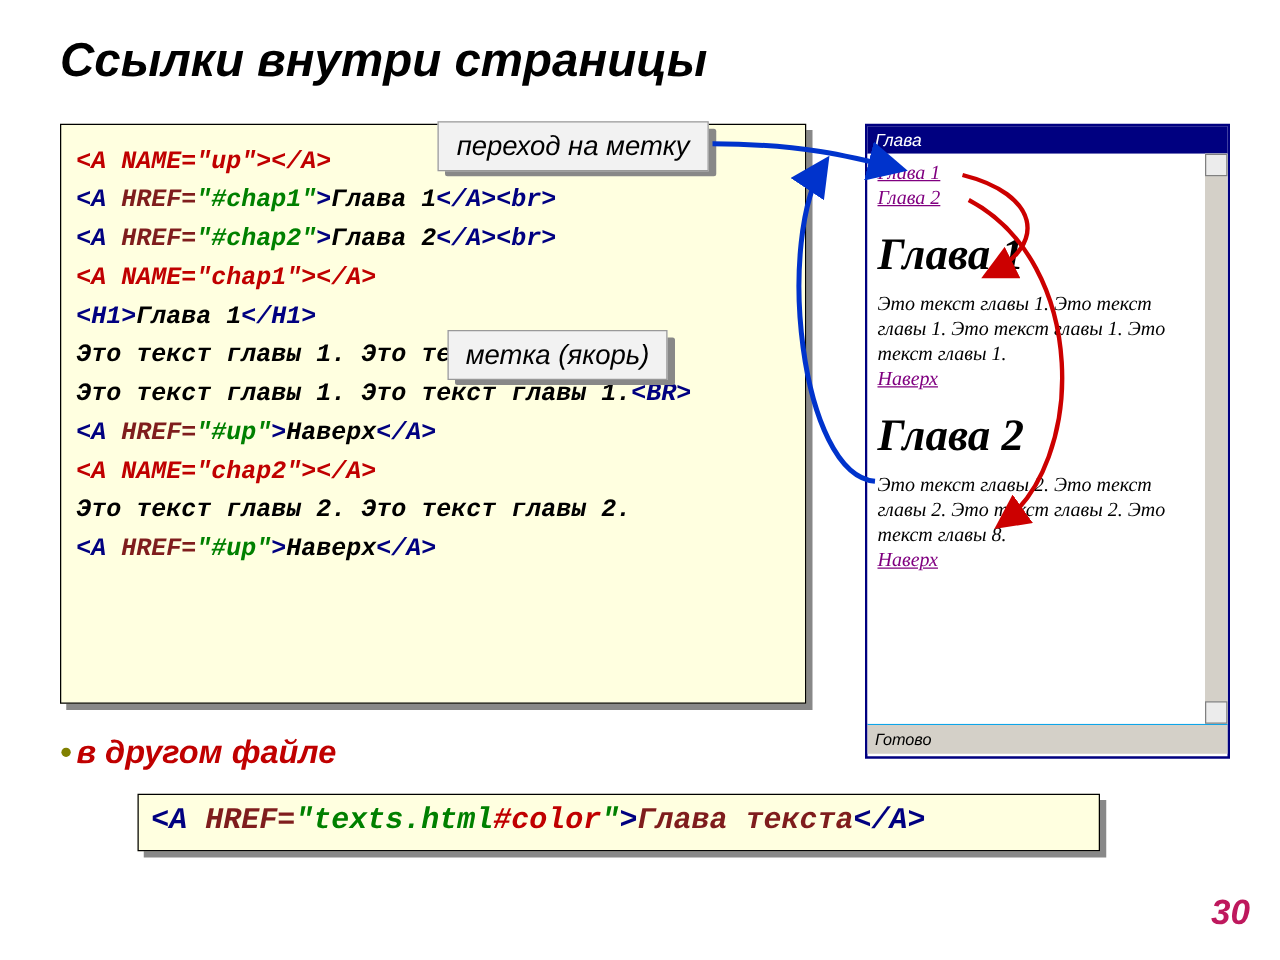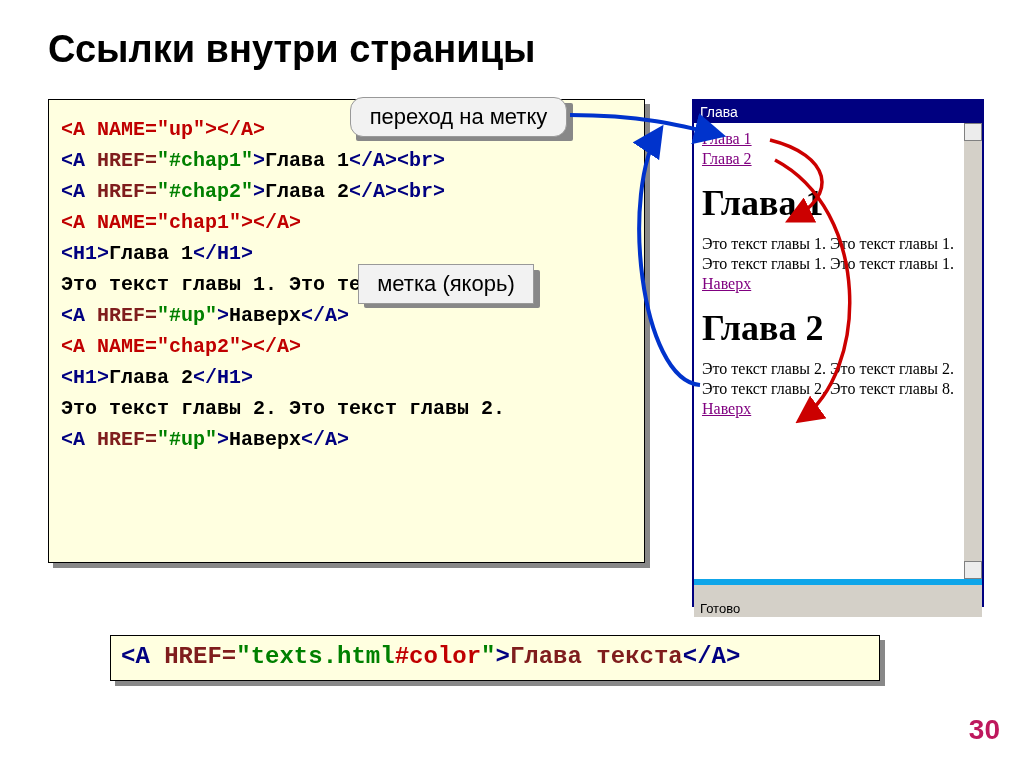--- a/index.html
+++ b/index.html
@@ -9,20 +9,21 @@
     height: 768px;
     background: #fff;
     font-family: Arial, sans-serif;
     position: relative;
     overflow: hidden;
   }
   .slide {
     width: 1024px;
     height: 768px;
     position: relative;
+    font-style: italic;
   }
   .title {
     position: absolute;
     left: 48px;
     top: 28px;
     font-size: 38px;
     font-weight: bold;
     color: #000;
   }
   
@@ -145,24 +146,24 @@
     color: #800080;
     text-decoration: underline;
   }
   .browser-content h1 {
     font-size: 36px;
     font-weight: bold;
     margin: 12px 0 8px 0;
   }
   .browser-status {
     background: #d4d0c8;
-    border-top: 6px solid #0ea5e9;
+    border-top: 1px solid #0ea5e9;
     font-family: Tahoma, sans-serif;
     font-size: 13px;
-    padding: 16px 6px;
+    padding: 4px 6px;
     height: 24px;
   }
   .scrollbar-thumb {
     position: absolute;
     right: -18px;
     top: 0;
     width: 18px;
     height: 18px;
     background: #ececec;
     border: 1px solid #808080;
@@ -193,29 +194,29 @@
   <div class="title">Ссылки внутри страницы</div>
 
   <div class="code-shadow"></div>
   <div class="code-block">
     <div><span class="red">&lt;A </span><span class="red">NAME=</span><span class="red">"up"</span><span class="red">&gt;&lt;/A&gt;</span></div>
     <div><span class="navy">&lt;A </span><span class="blue">HREF=</span><span class="green">"#chap1"</span><span class="navy">&gt;</span><span>Глава 1</span><span class="navy">&lt;/A&gt;&lt;br&gt;</span></div>
     <div><span class="navy">&lt;A </span><span class="blue">HREF=</span><span class="green">"#chap2"</span><span class="navy">&gt;</span><span>Глава 2</span><span class="navy">&lt;/A&gt;&lt;br&gt;</span></div>
     <div><span class="red">&lt;A </span><span class="red">NAME=</span><span class="red">"chap1"</span><span class="red">&gt;&lt;/A&gt;</span></div>
     <div><span class="navy">&lt;H1&gt;</span><span>Глава 1</span><span class="navy">&lt;/H1&gt;</span></div>
     <div><span>Это текст главы 1. Это текст главы 1.</span></div>
+    <div><span>Это текст главы 1. Это текст главы 1.</span><span class="navy">&lt;BR&gt;</span></div>
     <div><span class="navy">&lt;A </span><span class="blue">HREF=</span><span class="green">"#up"</span><span class="navy">&gt;</span><span>Наверх</span><span class="navy">&lt;/A&gt;</span></div>
     <div><span class="red">&lt;A </span><span class="red">NAME=</span><span class="red">"chap2"</span><span class="red">&gt;&lt;/A&gt;</span></div>
-    <div><span class="navy">&lt;H1&gt;</span><span>Глава 2</span><span class="navy">&lt;/H1&gt;</span></div>
     <div><span>Это текст главы 2. Это текст главы 2.</span></div>
     <div><span class="navy">&lt;A </span><span class="blue">HREF=</span><span class="green">"#up"</span><span class="navy">&gt;</span><span>Наверх</span><span class="navy">&lt;/A&gt;</span></div>
   </div>
 
   <div class="callout-shadow" style="left:356px; top:103px; width:217px; height:38px;"></div>
-  <div class="callout" style="left:350px; top:97px; width:217px;border-radius:13px;">переход на метку</div>
+  <div class="callout" style="left:350px; top:97px; width:217px;">переход на метку</div>
 
   <div class="callout-shadow" style="left:364px; top:270px; width:176px; height:38px;"></div>
   <div class="callout" style="left:358px; top:264px; width:176px;">метка (якорь)</div>
 
   <div class="browser">
     <div class="browser-titlebar">Глава</div>
     <div class="browser-body">
       <div class="scrollbar-thumb" style="top:0;"></div>
       <div class="scrollbar-thumb" style="top:438px;"></div>
       <div class="browser-content">
@@ -225,20 +226,23 @@
         <div>Это текст главы 1. Это текст главы 1. Это текст главы 1. Это текст главы 1.</div>
         <a href="#">Наверх</a>
         <h1>Глава 2</h1>
         <div>Это текст главы 2. Это текст главы 2. Это текст главы 2. Это текст главы 8.</div>
         <a href="#">Наверх</a>
       </div>
     </div>
     <div class="browser-status">Готово</div>
   </div>
 
+  <div class="bullet-line">
+    <span class="bullet-dot">•</span><span>в другом файле</span>
+  </div>
 
   <div class="code2-shadow"></div>
   <div class="code2-block">
     <span class="navy">&lt;A </span><span class="blue">HREF=</span><span class="green">"texts.html</span><span class="red">#color</span><span class="green">"</span><span class="navy">&gt;</span><span class="blue">Глава текста</span><span class="navy">&lt;/A&gt;</span>
   </div>
 
   <div class="pagenum">30</div>
 
   <svg class="arrows">
     <defs>

